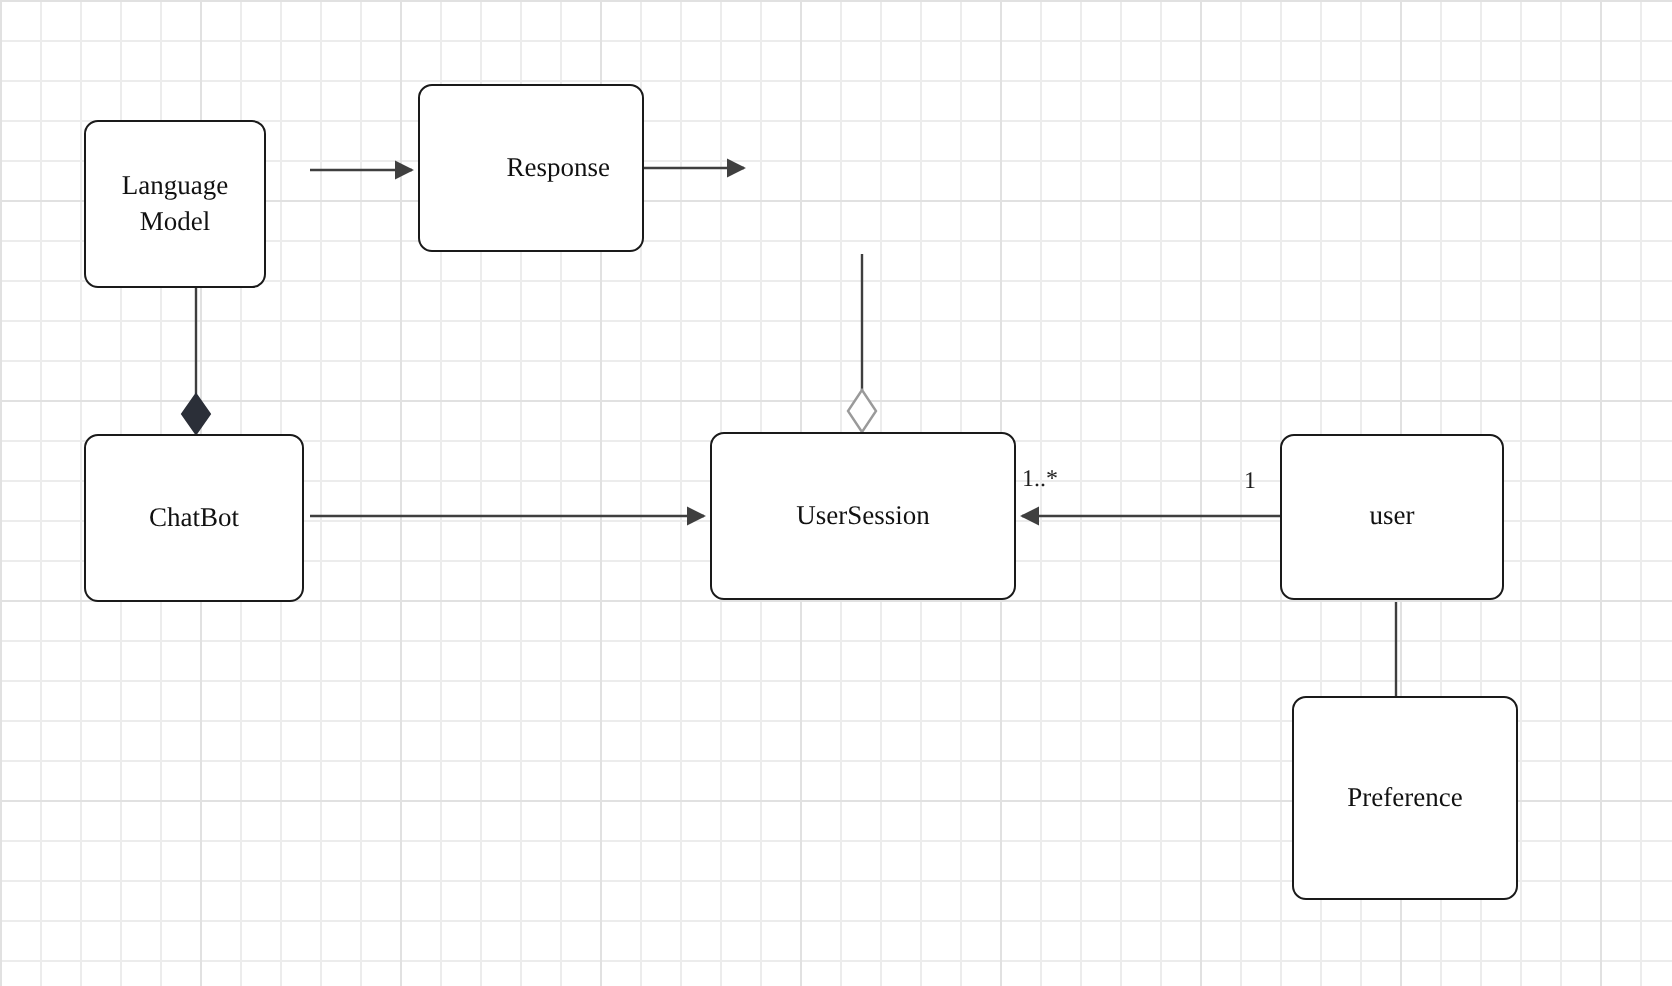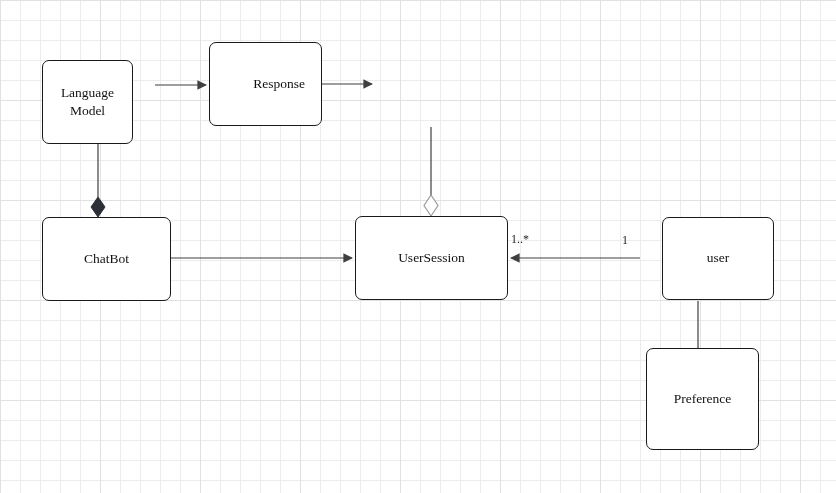--- a/index.html
+++ b/index.html
@@ -109,29 +109,29 @@
 
   <div class="node" style="left:42px; top:60px; width:91px; height:84px;">
     <span class="label">Language Model</span>
   </div>
 
   <div class="node" style="left:209px; top:42px; width:113px; height:84px;justify-content:flex-end;">
     <span class="label">Response</span>
   </div>
 
 
-  <div class="node" style="left:42px; top:217px; width:129px; height:84px;">
+  <div class="node" style="left:42px; top:217px; width:110px; height:84px;">
     <span class="label">ChatBot</span>
   </div>
 
   <div class="node" style="left:355px; top:216px; width:153px; height:84px;justify-content:center;">
     <span class="label">UserSession</span>
   </div>
 
-  <div class="node" style="left:662px; top:217px; width:112px; height:83px;">
+  <div class="node" style="left:640px; top:217px; width:112px; height:83px;">
     <span class="label">user</span>
   </div>
 
   <div class="node" style="left:646px; top:348px; width:113px; height:102px;">
     <span class="label">Preference</span>
   </div>
 
   <span class="mult" style="left:511px; top:232px;">1..*</span>
 
   <span class="mult" style="left:622px; top:233px;">1</span>

